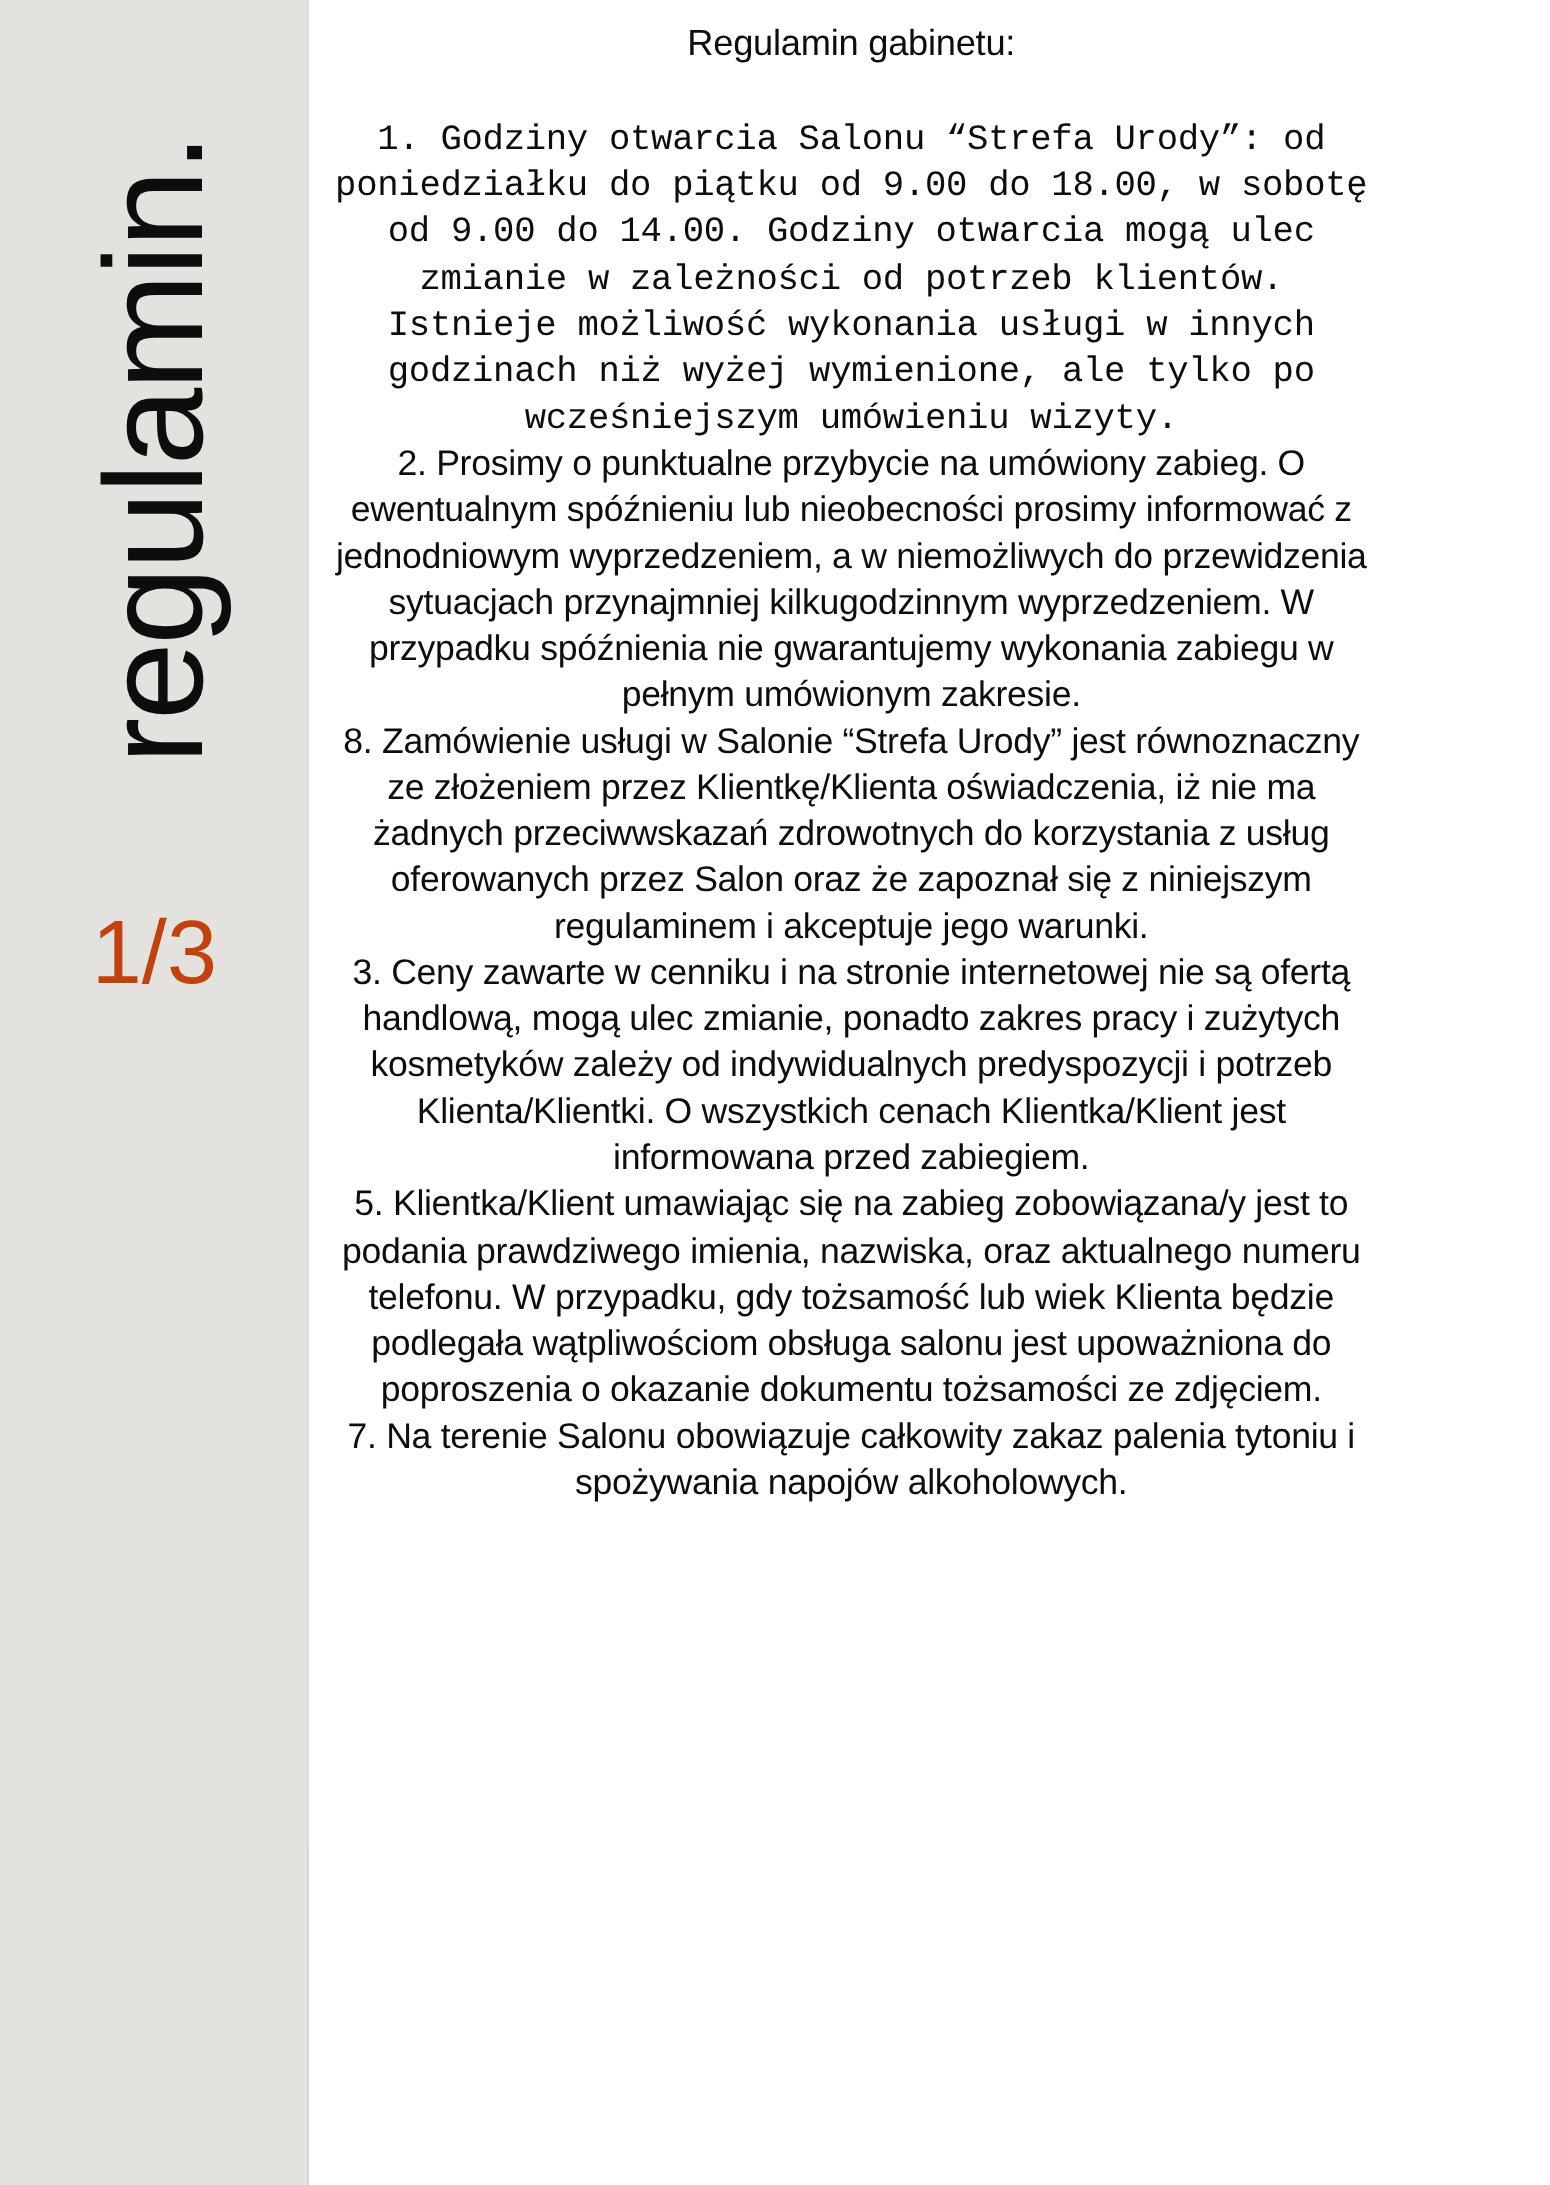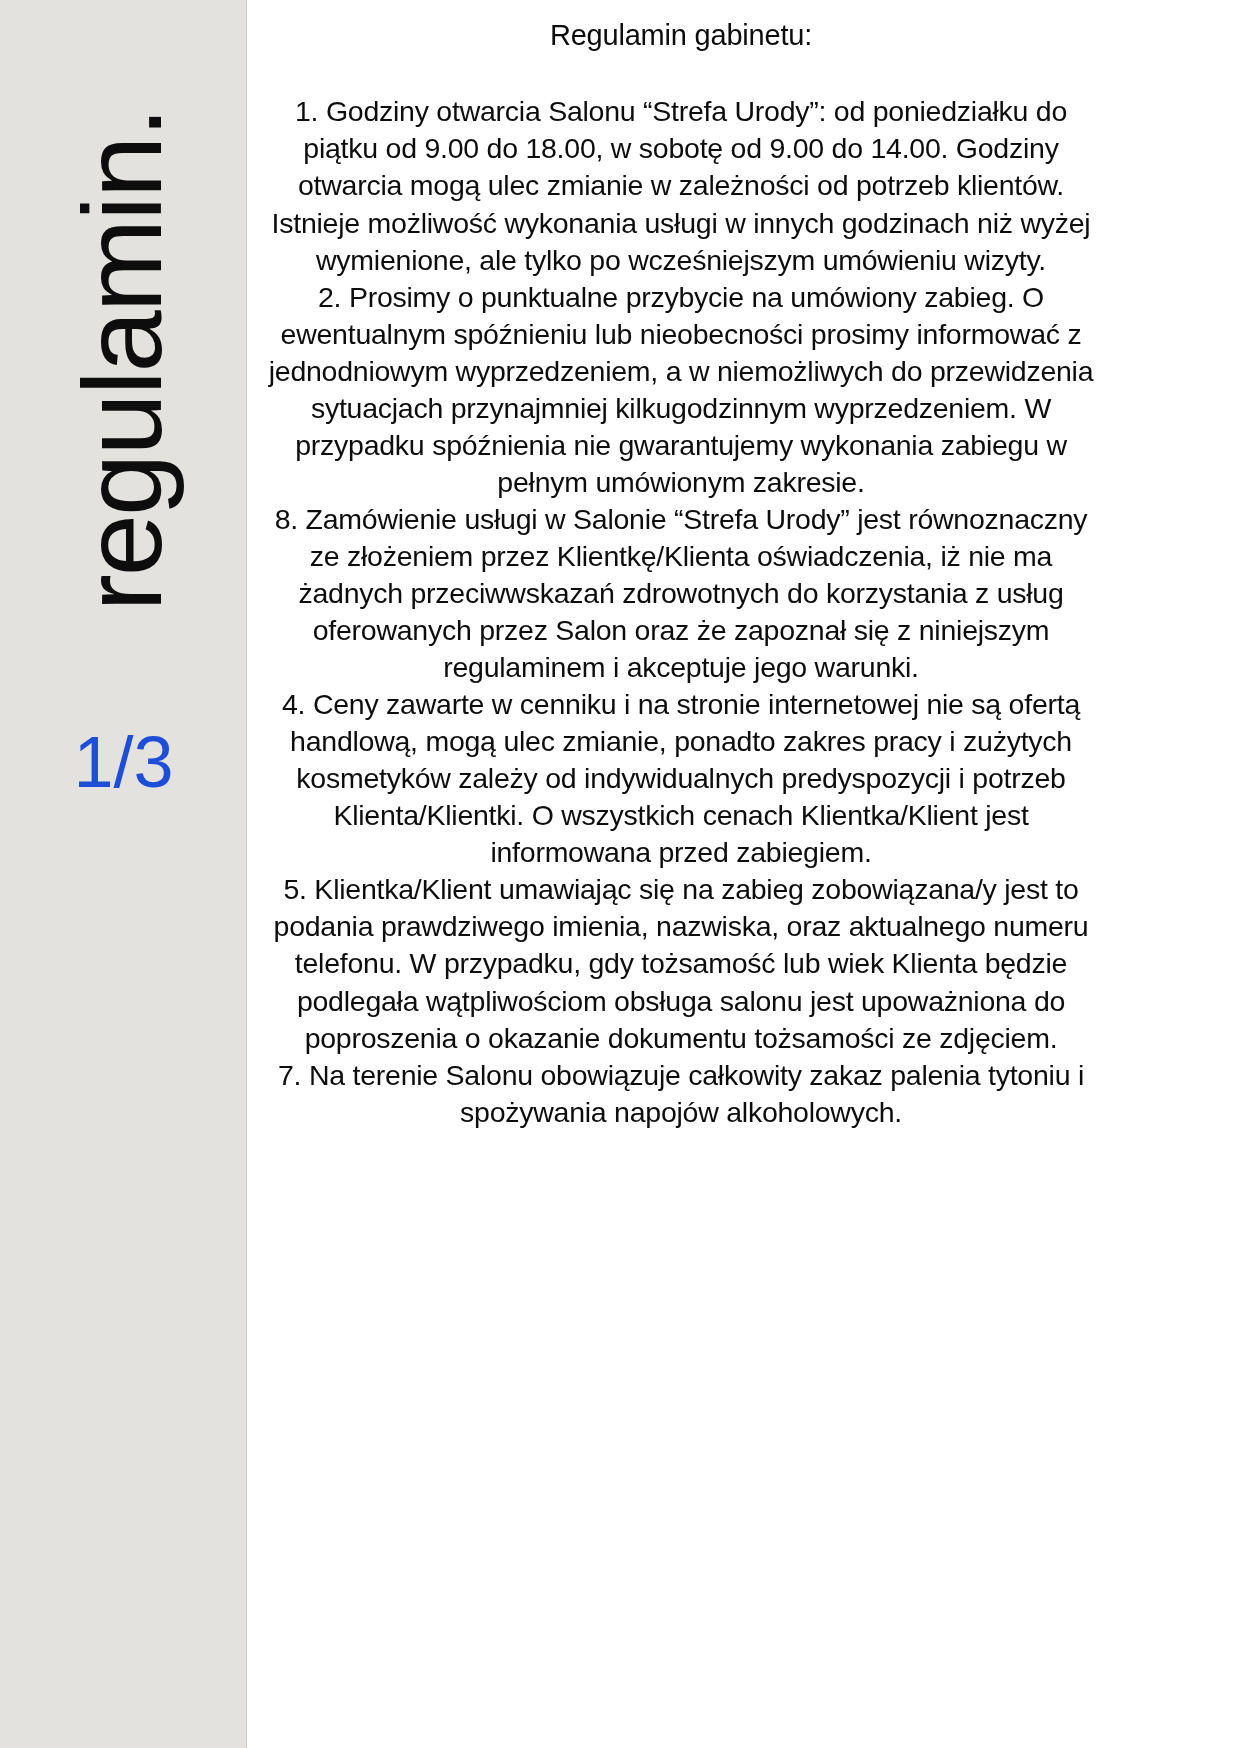--- a/index.html
+++ b/index.html
@@ -57,21 +57,21 @@
   }
   .sidebar-page-number {
     position: absolute;
     left: 0;
     top: 726px;
     width: 247px;
     text-align: center;
     font-size: 72px;
     font-weight: 400;
     letter-spacing: 0px;
-    color: #1d4ed8;
+    color: #c2410c;
     line-height: 1;
   }
 
   
   .content {
     position: relative;
     flex: 1 1 auto;
     height: 1477px;
     padding: 10px 145px 0 20px;
     box-sizing: border-box;
@@ -96,20 +96,21 @@
     font-size: 28.5px;
     font-weight: 400;
     color: #0d0d0d;
     line-height: 1.30;
     letter-spacing: -0.25px;
     margin: 0;
     text-indent: 0;
   }
   .clause.first {
     margin-top: 40px;
+    font-family: Liberation Mono, monospace;
   }
 </style>
 </head>
 <body>
 
 <div class="page">
 
   <aside class="sidebar">
     <div class="sidebar-title-wrap">
       <div class="sidebar-title">regulamin.</div>
@@ -117,19 +118,19 @@
     <div class="sidebar-page-number">1/3</div>
   </aside>
 
   <main class="content">
     <h1 class="doc-title">Regulamin gabinetu:</h1>
 
     <ol class="clause-list">
       <li class="clause first">1. Godziny otwarcia Salonu “Strefa Urody”: od poniedziałku do piątku od 9.00 do 18.00, w sobotę od 9.00 do 14.00. Godziny otwarcia mogą ulec zmianie w zależności od potrzeb klientów. Istnieje możliwość wykonania usługi w innych godzinach niż wyżej wymienione, ale tylko po wcześniejszym umówieniu wizyty.</li>
       <li class="clause">2. Prosimy o punktualne przybycie na umówiony zabieg. O ewentualnym spóźnieniu lub nieobecności prosimy informować z jednodniowym wyprzedzeniem, a w niemożliwych do przewidzenia sytuacjach przynajmniej kilkugodzinnym wyprzedzeniem. W przypadku spóźnienia nie gwarantujemy wykonania zabiegu w pełnym umówionym zakresie.</li>
       <li class="clause">8. Zamówienie usługi w Salonie “Strefa Urody” jest równoznaczny ze złożeniem przez Klientkę/Klienta oświadczenia, iż nie ma żadnych przeciwwskazań zdrowotnych do korzystania z usług oferowanych przez Salon oraz że zapoznał się z niniejszym regulaminem i akceptuje jego warunki.</li>
-      <li class="clause">4. Ceny zawarte w cenniku i na stronie internetowej nie są ofertą handlową, mogą ulec zmianie, ponadto zakres pracy i zużytych kosmetyków zależy od indywidualnych predyspozycji i potrzeb Klienta/Klientki. O wszystkich cenach Klientka/Klient jest informowana przed zabiegiem.</li>
+      <li class="clause">3. Ceny zawarte w cenniku i na stronie internetowej nie są ofertą handlową, mogą ulec zmianie, ponadto zakres pracy i zużytych kosmetyków zależy od indywidualnych predyspozycji i potrzeb Klienta/Klientki. O wszystkich cenach Klientka/Klient jest informowana przed zabiegiem.</li>
       <li class="clause">5. Klientka/Klient umawiając się na zabieg zobowiązana/y jest to podania prawdziwego imienia, nazwiska, oraz aktualnego numeru telefonu. W przypadku, gdy tożsamość lub wiek Klienta będzie podlegała wątpliwościom obsługa salonu jest upoważniona do poproszenia o okazanie dokumentu tożsamości ze zdjęciem.</li>
       <li class="clause">7. Na terenie Salonu obowiązuje całkowity zakaz palenia tytoniu i spożywania napojów alkoholowych.</li>
     </ol>
   </main>
 
 </div>
 
 </body></html>

